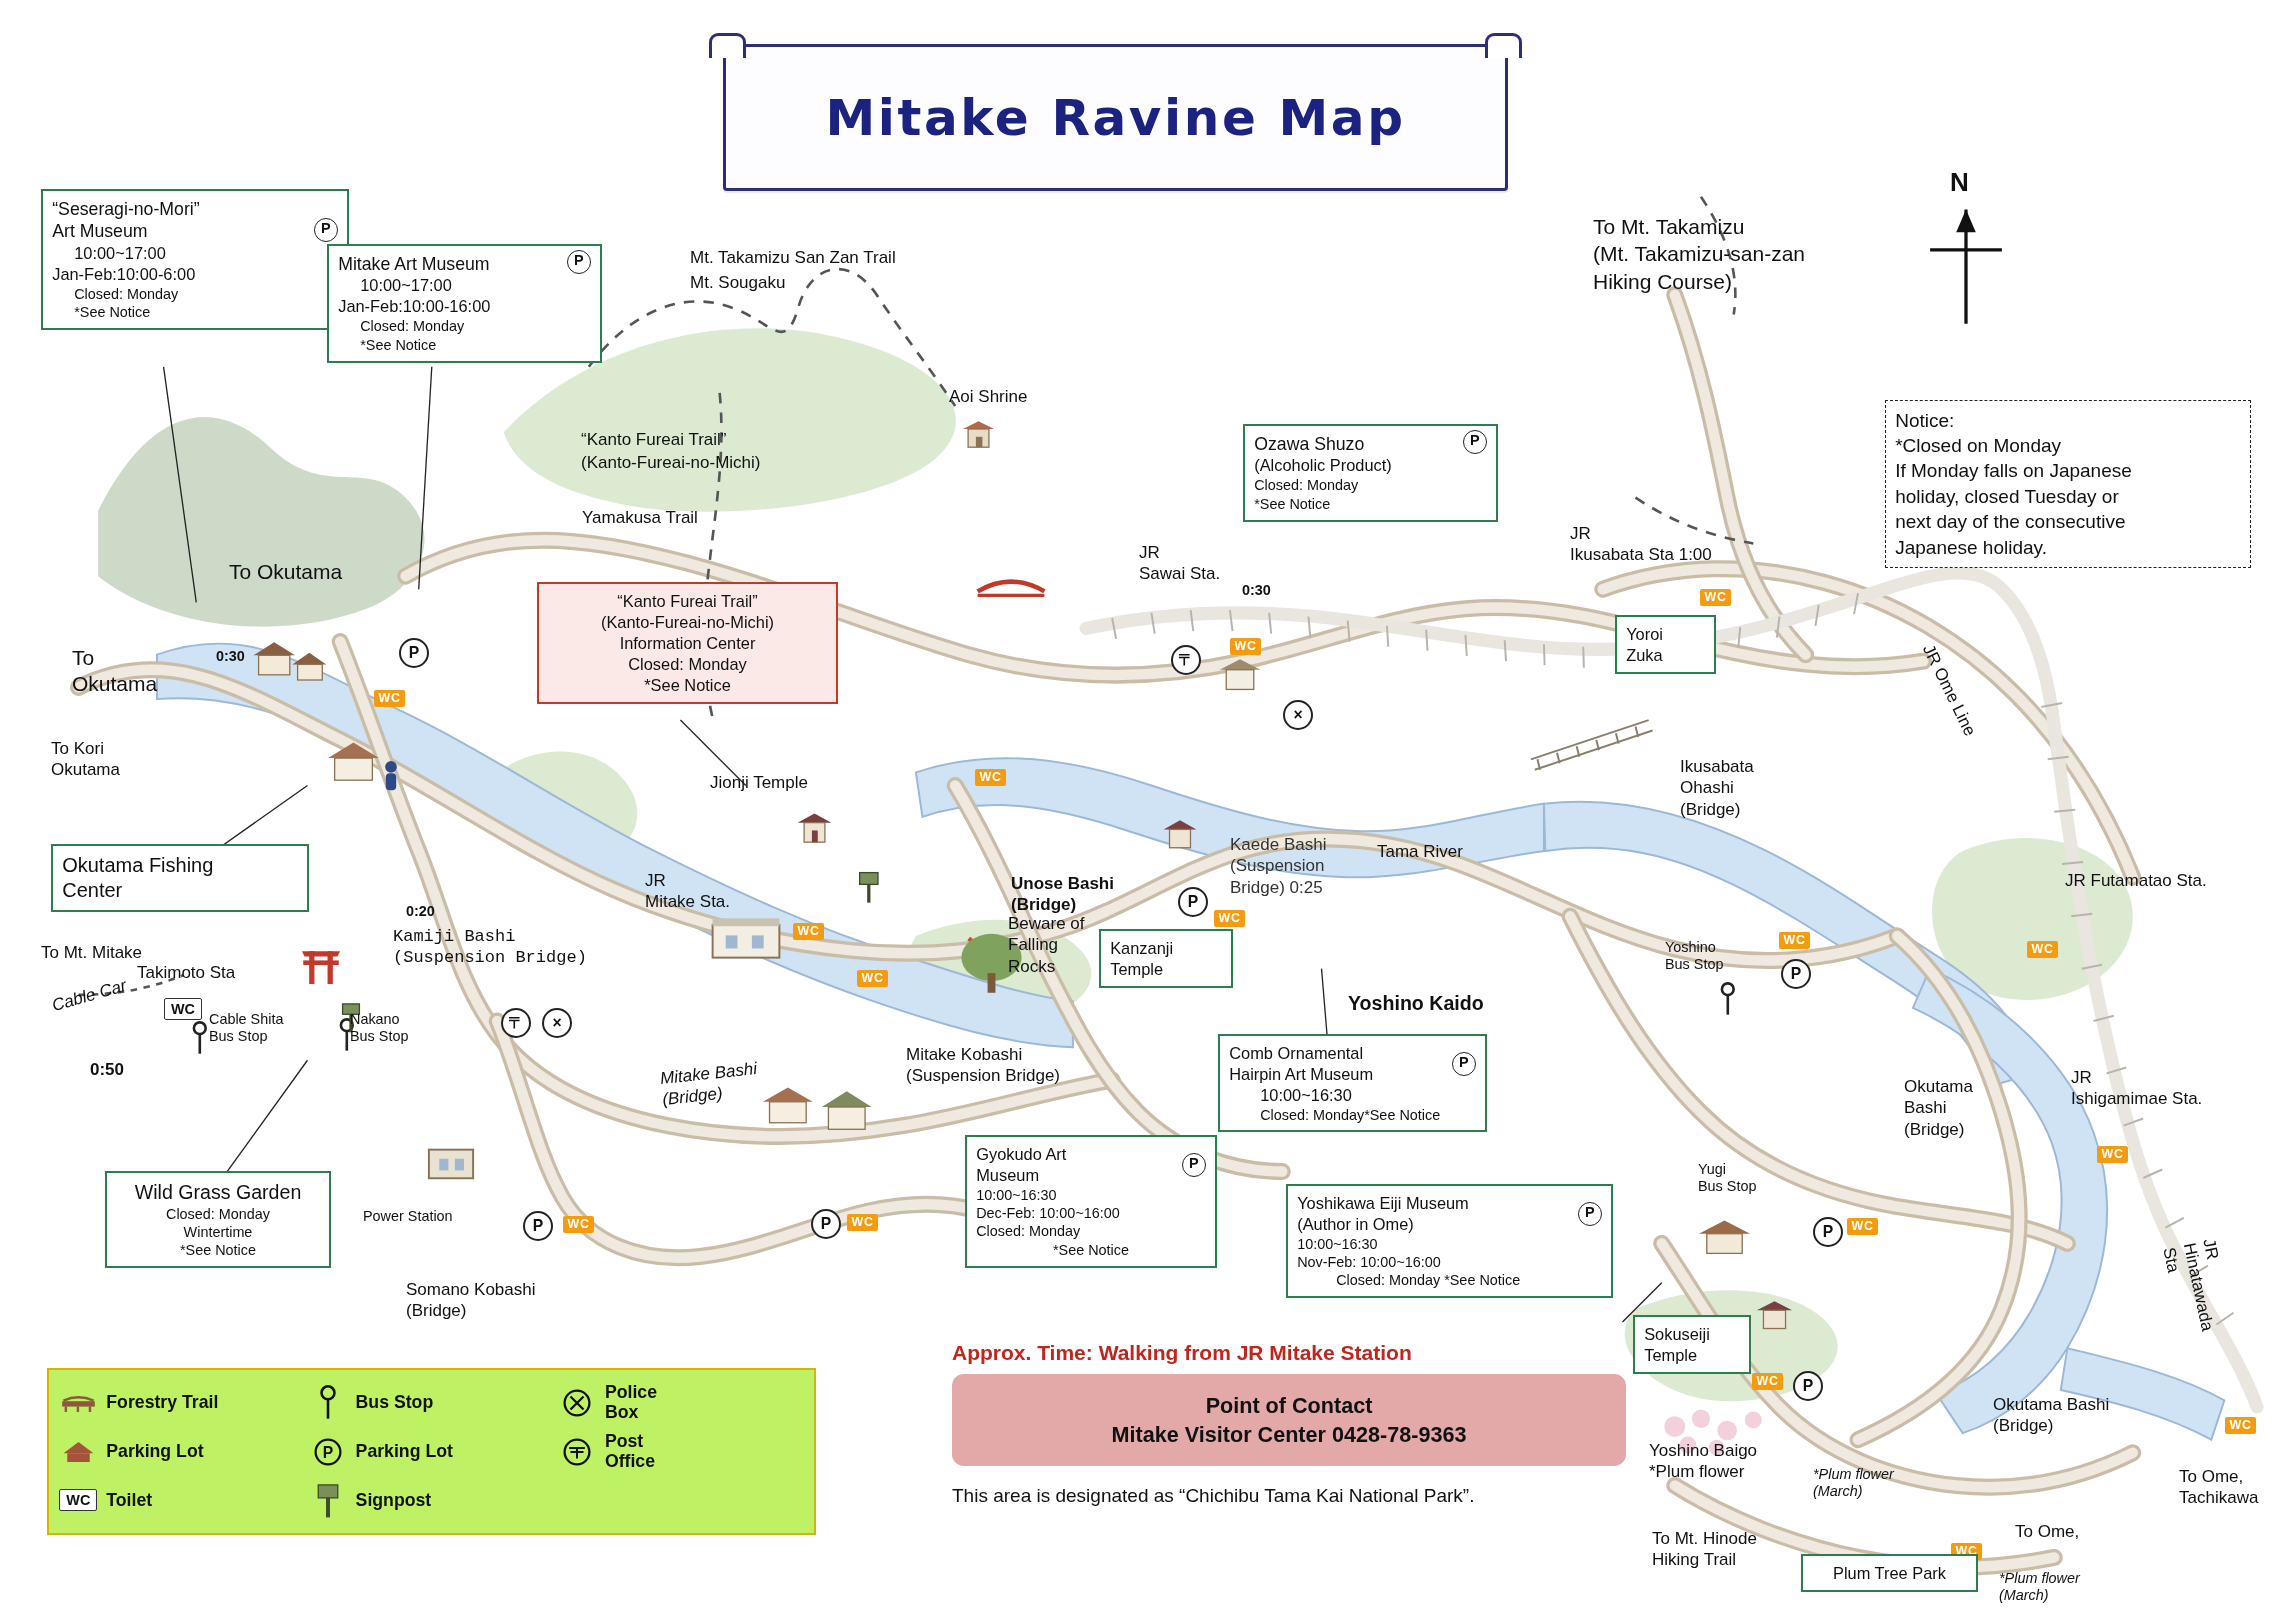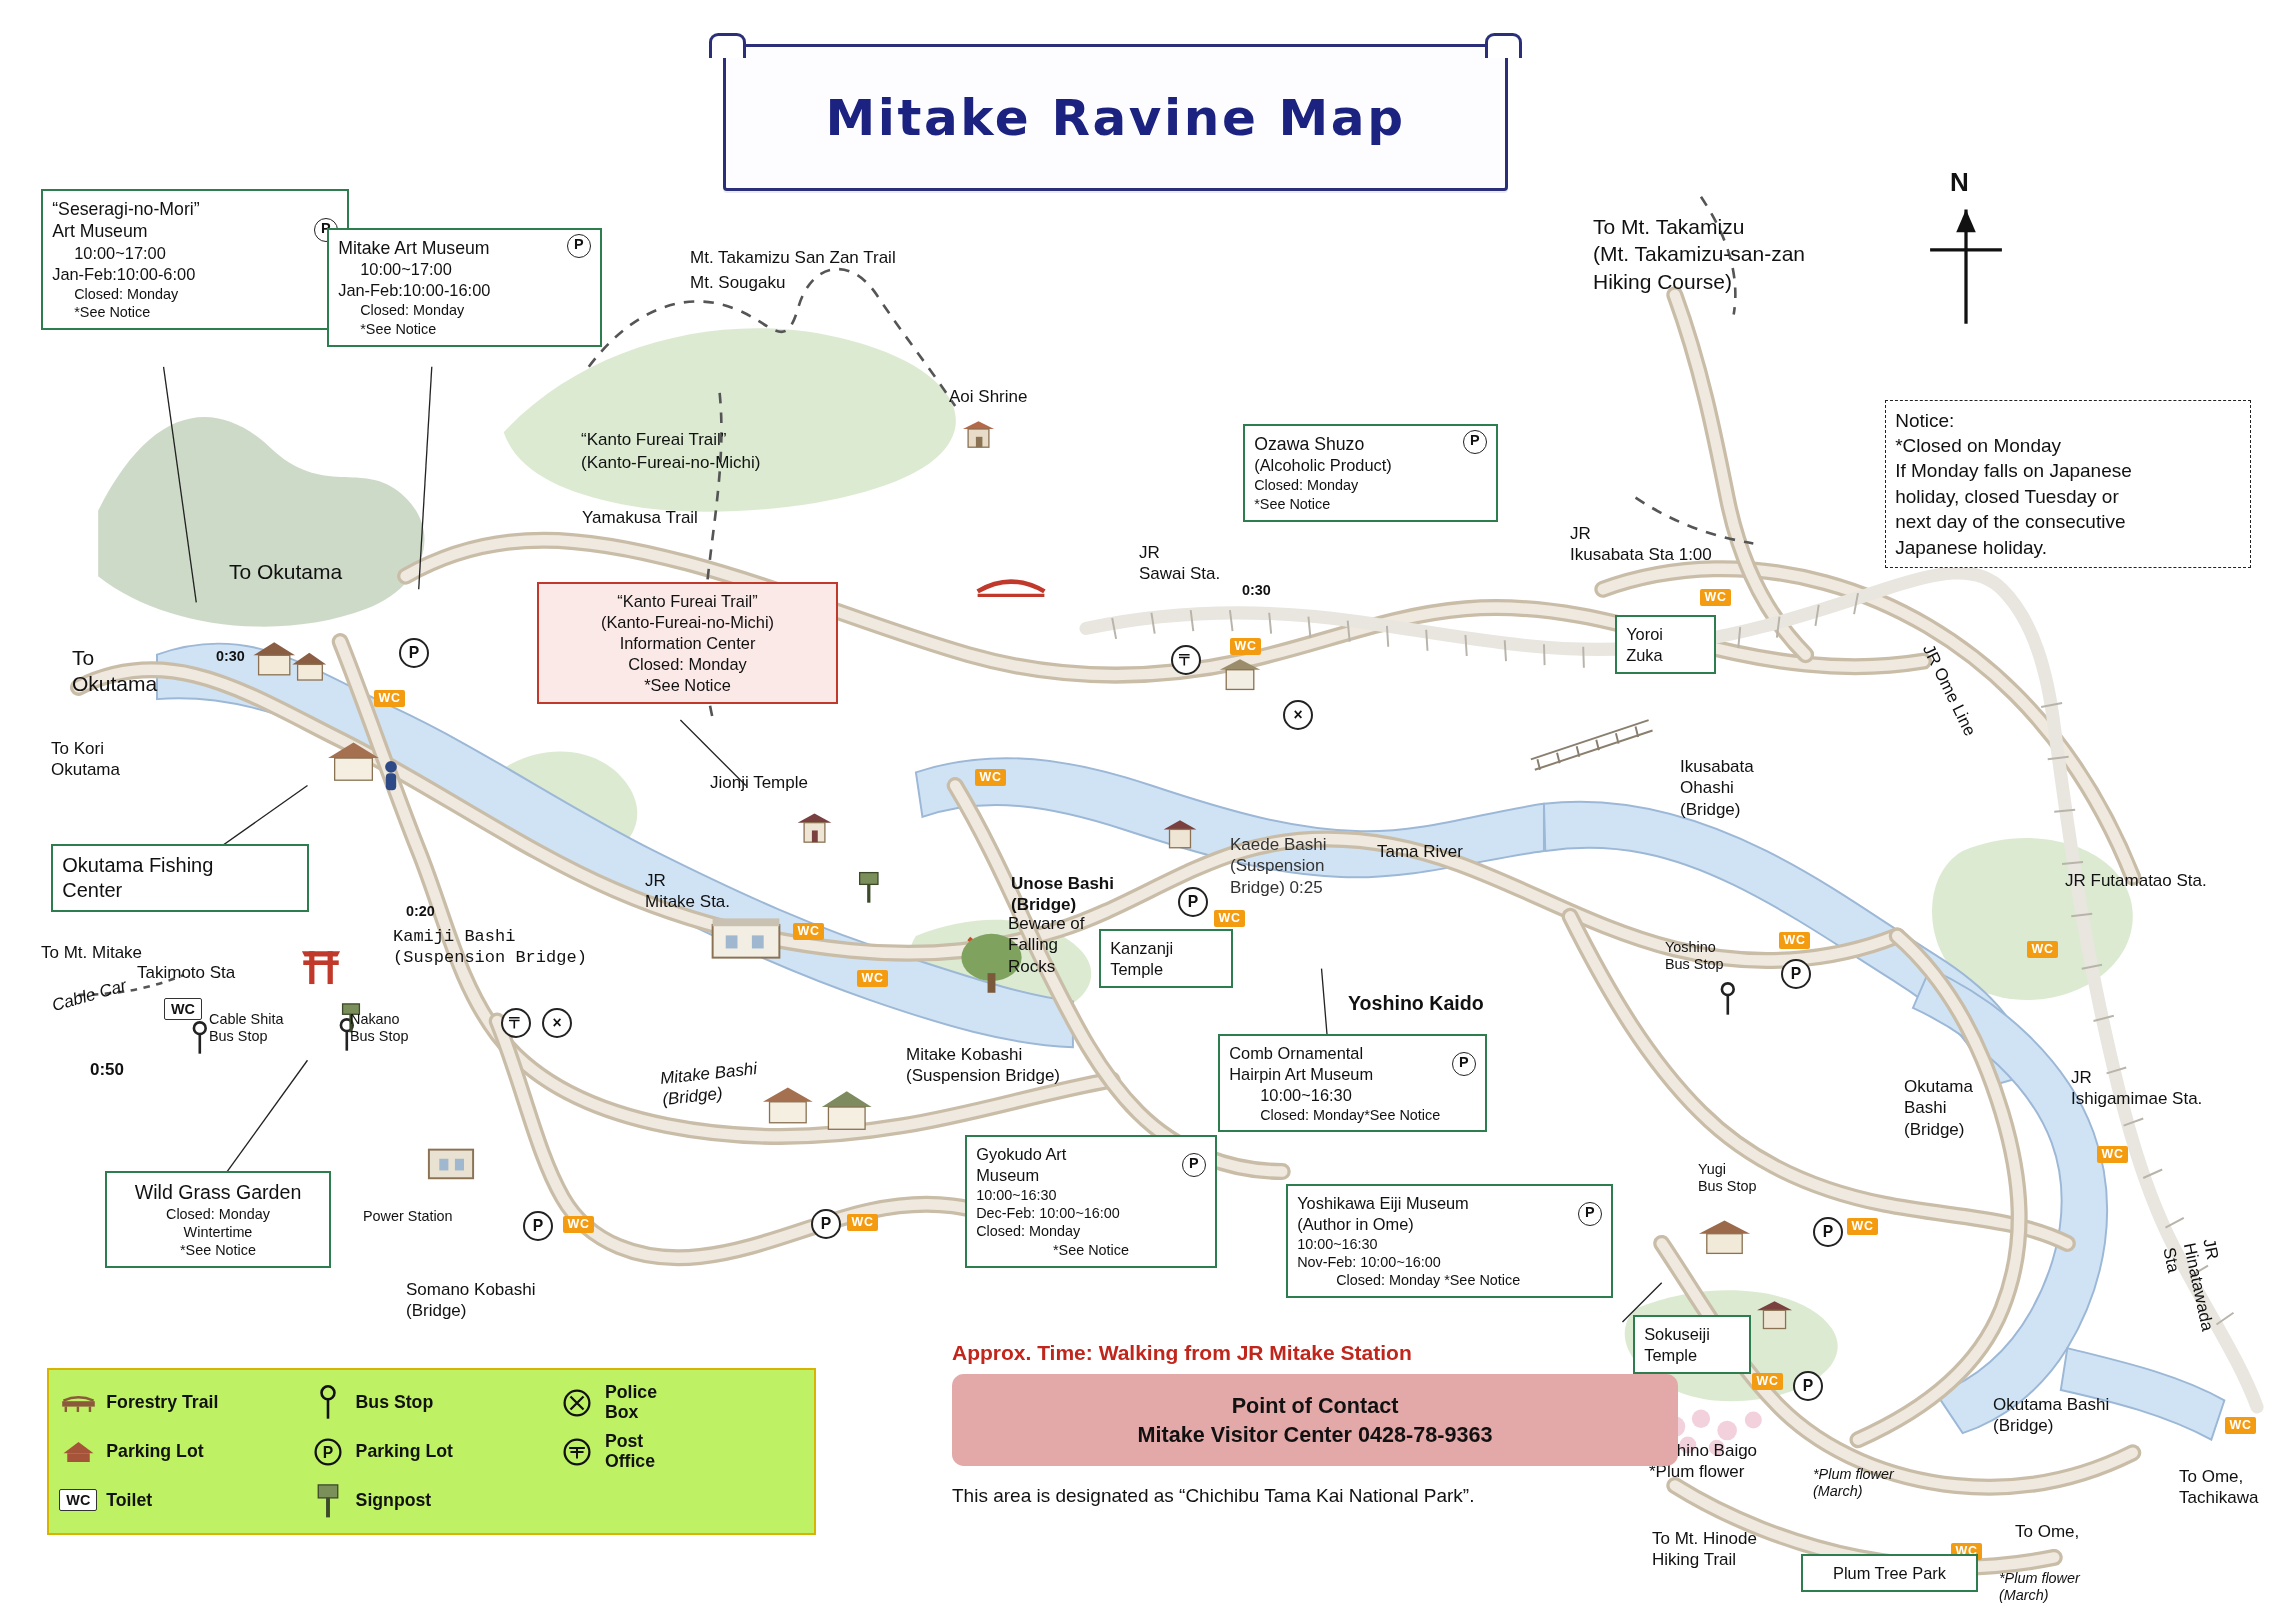--- a/index.html
+++ b/index.html
@@ -80,21 +80,21 @@
     left:47px;top:1368px;width:769px;height:167px;
     border:2.6px solid #d6b400;background:#bef264;box-sizing:border-box;
     display:grid;grid-template-columns:1fr 1fr 1fr;grid-template-rows:1fr 1fr 1fr;
     padding:9.2px 11.8px;gap:1.3px 6.5px;
   }
   .legend-item{display:flex;align-items:center;gap:10.5px;font-size:17.7px;font-weight:bold;}
   .legend-ico{width:35px;display:flex;justify-content:center;align-items:center;}
 
   
   .contact{
-    left:952px;top:1374px;width:726px;height:92px;
+    left:952px;top:1374px;width:674px;height:92px;
     background:#e3a8a8;border-radius:11.8px;
     display:flex;flex-direction:column;align-items:center;justify-content:center;
     font-size:21.6px;font-weight:bold;color:#111;line-height:1.35;
   }
   .approx{left:952px;top:1341px;font-size:21px;font-weight:bold;color:#c0261b;}
   .park-note{left:952px;top:1485px;font-size:19px;}
 
   
   .compass-n{left:1950px;top:167px;font-size:26px;font-weight:bold;}
   .compass{left:1917px;top:203px;width:98px;height:124px;}
@@ -350,21 +350,21 @@
     <div class="bt" style="position:relative;">
       <span>Art Museum</span>
       <span class="pmark" style="position:absolute;right:0;top:-2.6px;">P</span>
     </div>
     <div style="padding-left:22px;">10:00~17:00</div>
     <div>Jan-Feb:10:00-6:00</div>
     <div class="small" style="padding-left:22px;">Closed: Monday</div>
     <div class="small" style="padding-left:22px;">*See Notice</div>
   </div>
 
-  <div class="abs box" style="left:327px;top:228px;width:275px;">
+  <div class="abs box" style="left:327px;top:244px;width:275px;">
     <div class="bt" style="position:relative;">
       <span>Mitake Art Museum</span>
       <span class="pmark" style="position:absolute;right:0;top:-2.6px;">P</span>
     </div>
     <div style="padding-left:22px;">10:00~17:00</div>
     <div>Jan-Feb:10:00-16:00</div>
     <div class="small" style="padding-left:22px;">Closed: Monday</div>
     <div class="small" style="padding-left:22px;">*See Notice</div>
   </div>
 

